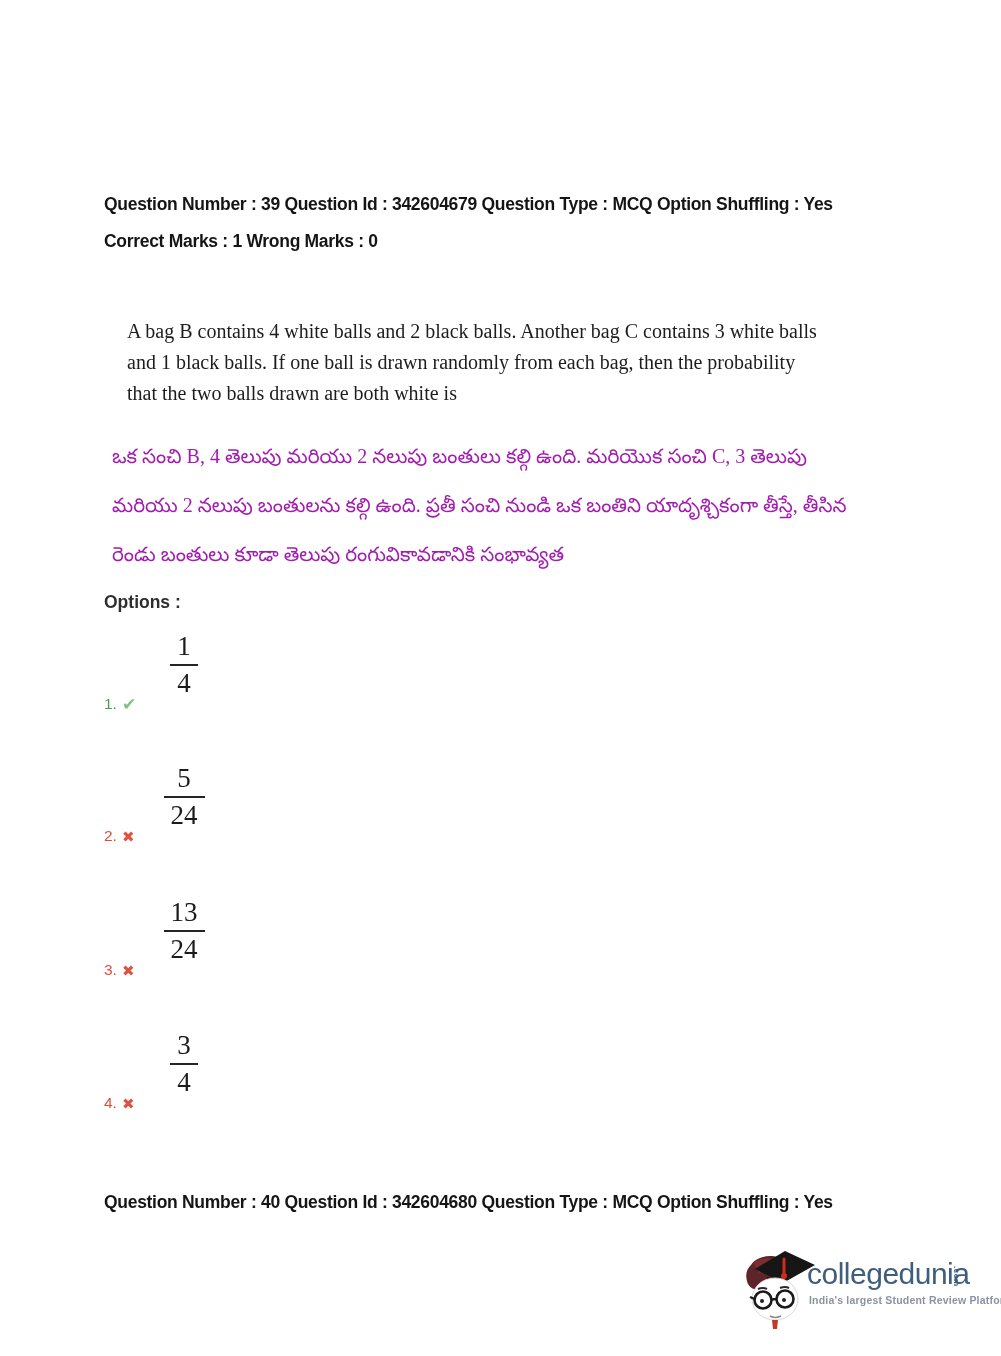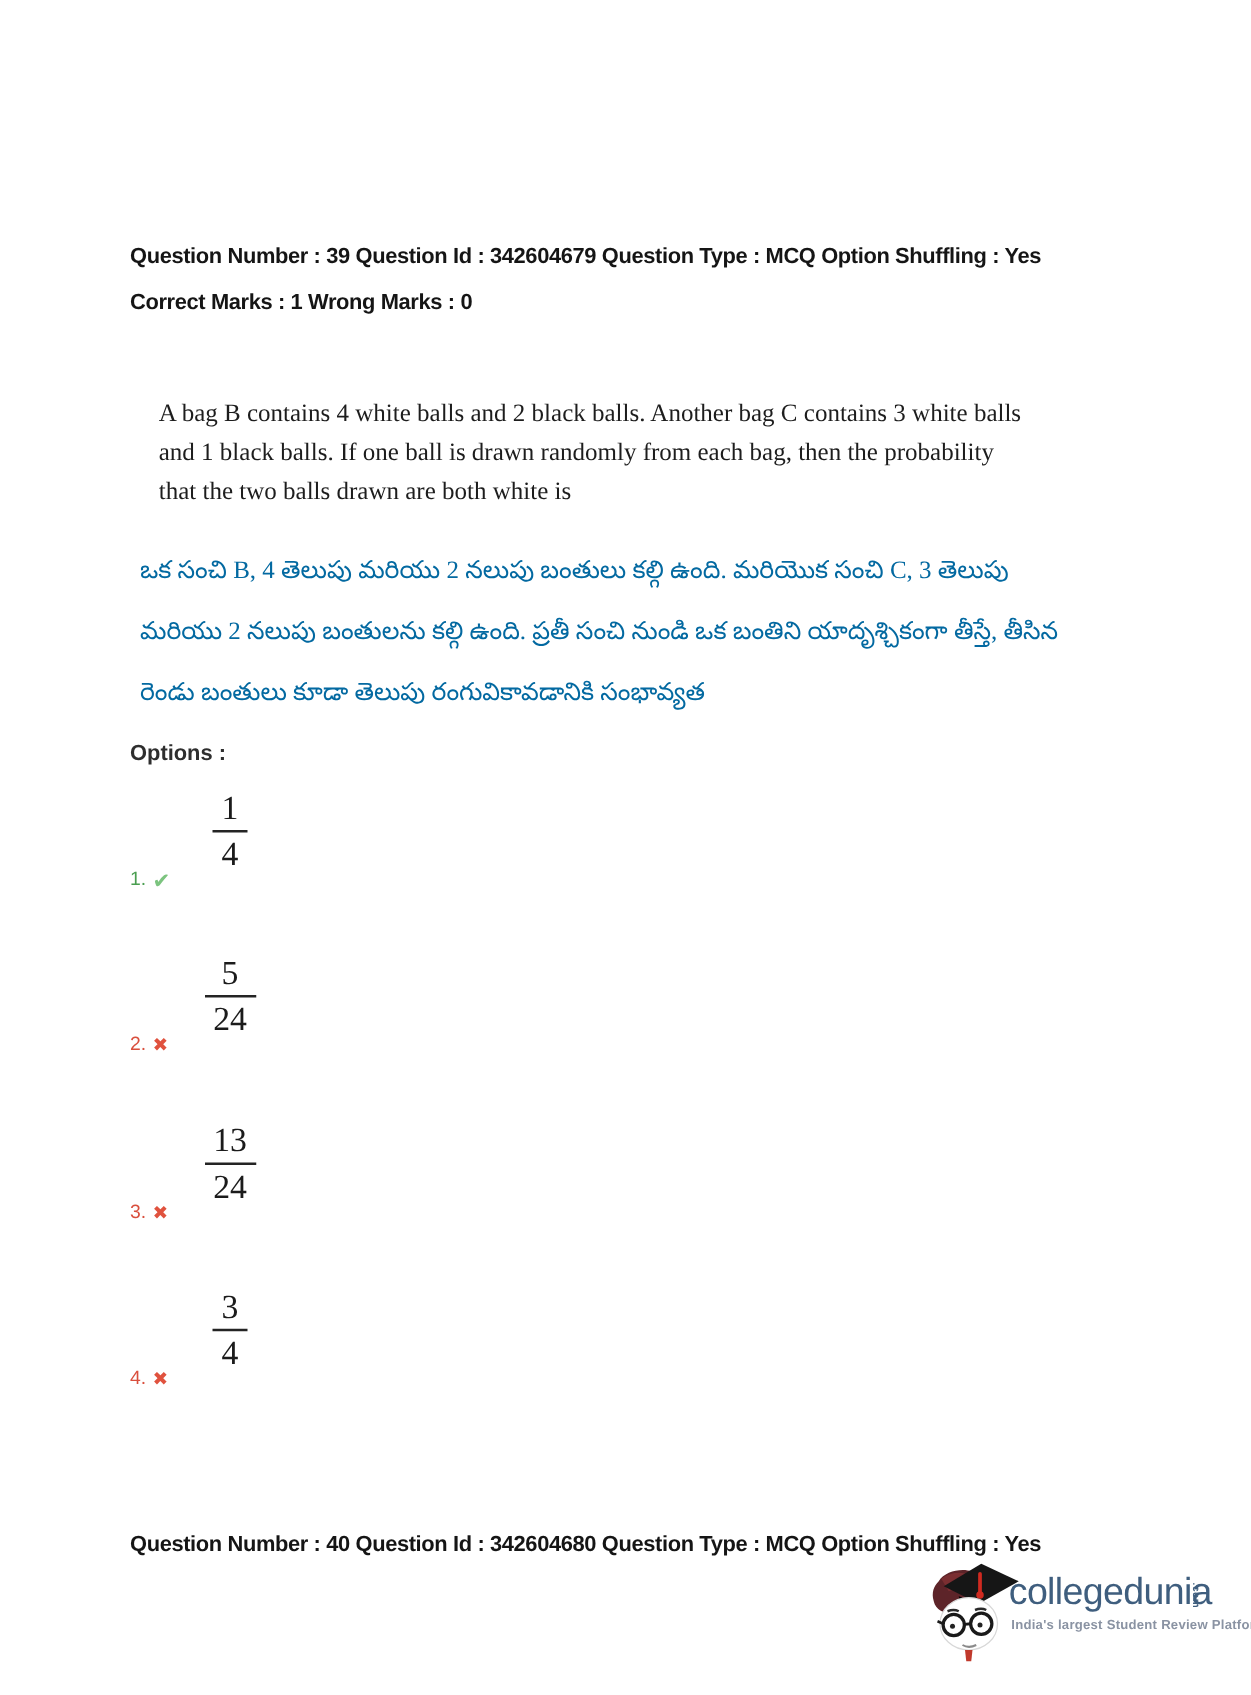--- a/index.html
+++ b/index.html
@@ -21,21 +21,21 @@
 
   
   .q-en { left:127px; top:316px; width:620px; }
   .q-en .ln {
     font-family:"Liberation Serif","DejaVu Serif",serif;
     font-size:20px; line-height:31px; color:#1d1d1d; white-space:nowrap;
   }
   .q-te { left:112px; top:432px; width:640px; }
   .q-te .ln {
     font-family:"Liberation Serif","DejaVu Serif",serif;
-    font-size:20px; line-height:49px; color:#0369a1; white-space:nowrap;
+    font-size:20px; line-height:49px; color:#a21caf; white-space:nowrap;
   }
 
   
   .options-label {
     left:104px; top:592px; font-weight:700; font-size:17.5px; color:#2e2e2e;
   }
   .option { left:104px; width:230px; height:96px; }
   .fraction {
     position:absolute; left:56px; top:0; min-width:48px;
     display:flex; flex-direction:column; align-items:center;
@@ -45,21 +45,21 @@
   .fraction .den { border-top:2px solid #242424; padding:2px 7px 0 7px; margin-top:2px; }
   .fraction .num { padding:0 7px 1px 7px; }
   .opt-label { position:absolute; left:0; top:64px; font-size:15.5px; display:flex; align-items:center; gap:5px; }
   .opt-label .opt-icon { font-size:15px; line-height:1; }
   .opt-correct .opt-num { color:#4a9e50; }
   .opt-correct .opt-icon { color:#7cc47f; font-size:17px; }
   .opt-wrong .opt-num { color:#d94f3d; }
   .opt-wrong .opt-icon { color:#e0523e; }
 
   
-  .meta-40 { left:104px; top:1217px; }
+  .meta-40 { left:104px; top:1184px; }
 
   
   .brand { left:737px; top:1247px; width:250px; height:84px; }
   .brand-mascot { position:absolute; left:0; top:0; width:80px; height:84px; }
   .brand-text-wrap { position:absolute; left:70px; top:10px; }
   .brand-name {
     font-weight:400; font-size:30px; letter-spacing:-0.5px; color:#3f5e7e;
     font-family:"Liberation Sans", sans-serif; display:inline-block;
   }
   .brand-domain {

